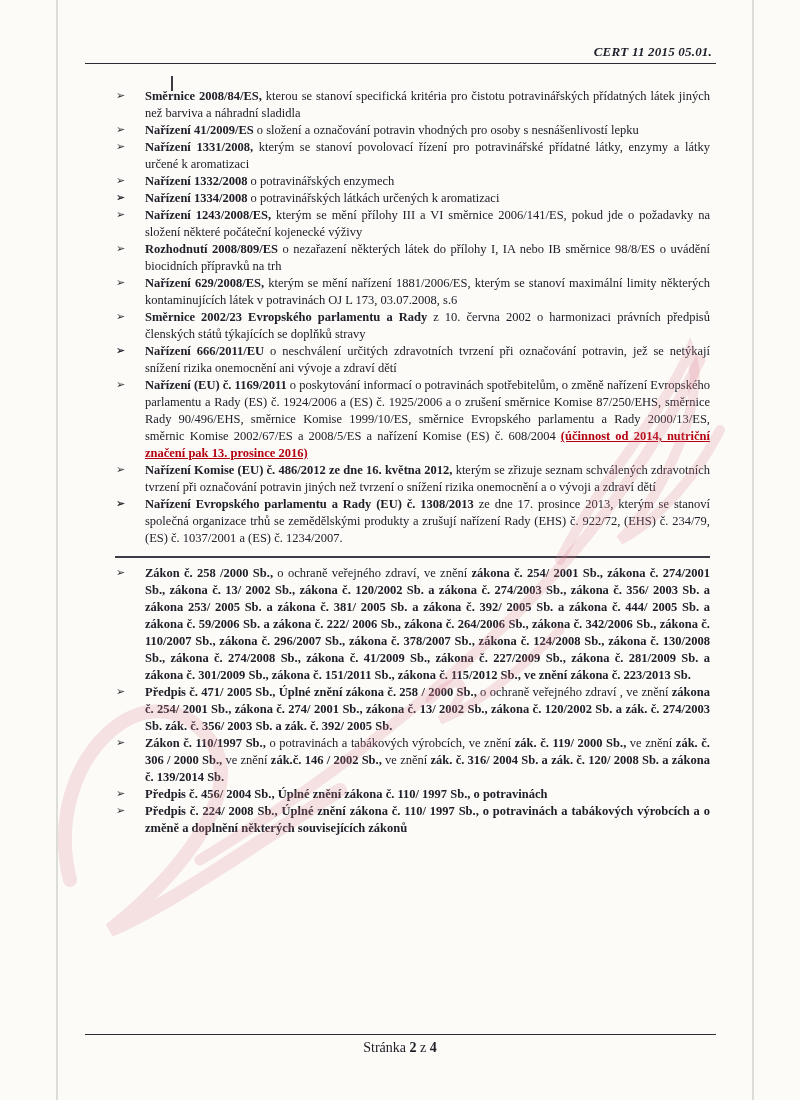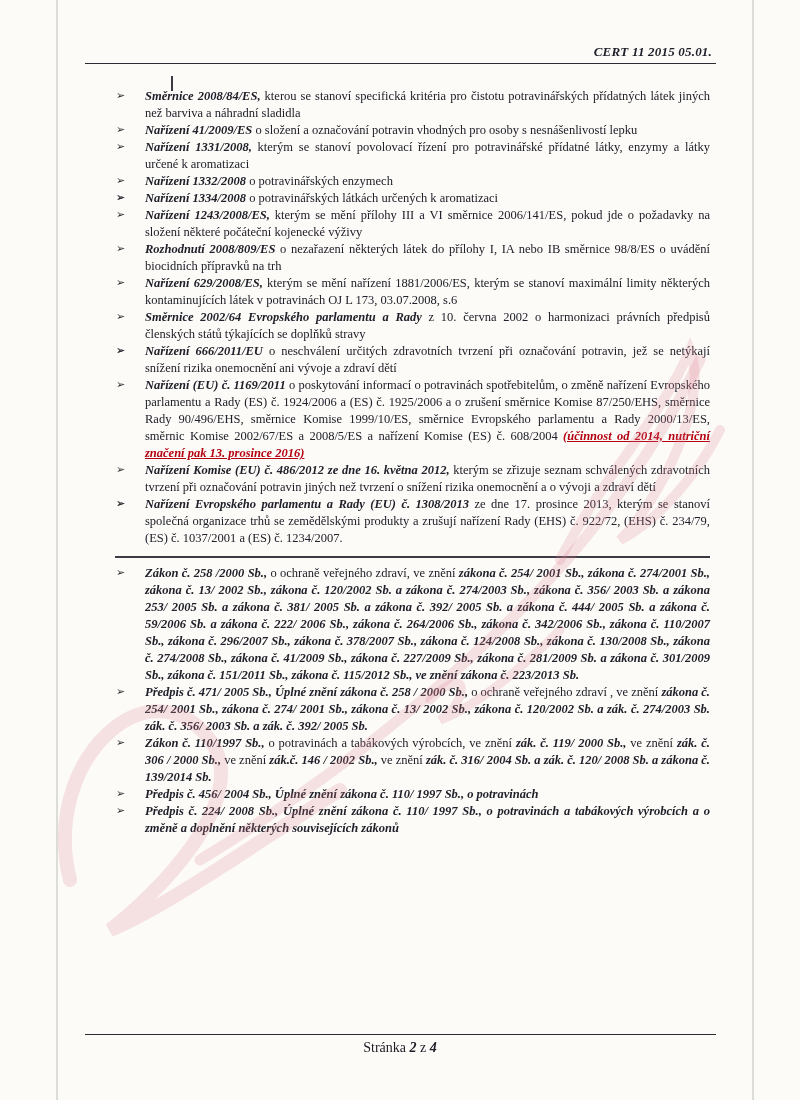--- a/index.html
+++ b/index.html
@@ -23,21 +23,21 @@
   
   .content{position:absolute;left:115px;right:90px;top:88px;z-index:2;}
   .doc-item{
     position:relative;padding-left:30px;
     text-align:justify;font-size:12.5px;line-height:1.36;
   }
   .bullet{
     position:absolute;left:1px;top:1px;font-size:11px;color:#2a2a32;
     font-family:"DejaVu Sans", sans-serif;
   }
-  .b{font-weight:bold;font-style:italic;}
+  .b{font-weight:bold;}
   .red{color:#b40010;}
   .u{text-decoration:underline;}
   .section-divider{
     border:none;border-top:2px solid #3c3c44;
     margin:9px 0 7px 0;
   }
   
   .footer-rule{position:absolute;left:85px;right:84px;top:1034px;border-top:1.5px solid #2c2c34;}
   .page-footer{
     position:absolute;left:0;right:0;top:1040px;text-align:center;
@@ -62,21 +62,21 @@
     <div>
         <div class="doc-item"><span class="bullet">➢</span><span><span class="b">Směrnice 2008/84/ES,</span><span> kterou se stanoví specifická kritéria pro čistotu potravinářských přídatných látek jiných než barviva a náhradní sladidla</span></span></div>
         <div class="doc-item"><span class="bullet">➢</span><span><span class="b">Nařízení 41/2009/ES</span><span> o složení a označování potravin vhodných pro osoby s nesnášenlivostí lepku</span></span></div>
         <div class="doc-item"><span class="bullet">➢</span><span><span class="b">Nařízení 1331/2008,</span><span> kterým se stanoví povolovací řízení pro potravinářské přídatné látky, enzymy a látky určené k aromatizaci</span></span></div>
         <div class="doc-item"><span class="bullet">➢</span><span><span class="b">Nařízení 1332/2008</span><span> o potravinářských enzymech</span></span></div>
         <div class="doc-item"><span class="bullet">➢</span></div>
         <div class="doc-item"><span class="bullet">➢</span><span><span class="b">Nařízení 1334/2008</span><span> o potravinářských látkách určených k aromatizaci</span></span></div>
         <div class="doc-item"><span class="bullet">➢</span><span><span class="b">Nařízení 1243/2008/ES,</span><span> kterým se mění přílohy III a VI směrnice 2006/141/ES, pokud jde o požadavky na složení některé počáteční kojenecké výživy</span></span></div>
         <div class="doc-item"><span class="bullet">➢</span><span><span class="b">Rozhodnutí 2008/809/ES</span><span> o nezařazení některých látek do přílohy I, IA nebo IB směrnice 98/8/ES o uvádění biocidních přípravků na trh</span></span></div>
         <div class="doc-item"><span class="bullet">➢</span><span><span class="b">Nařízení 629/2008/ES,</span><span> kterým se mění nařízení 1881/2006/ES, kterým se stanoví maximální limity některých kontaminujících látek v potravinách  OJ L 173, 03.07.2008, s.6</span></span></div>
-        <div class="doc-item"><span class="bullet">➢</span><span><span class="b">Směrnice 2002/64 Evropského parlamentu a Rady</span><span> z 10. června 2002 o harmonizaci právních předpisů členských států týkajících se doplňků stravy</span></span></div>
+        <div class="doc-item"><span class="bullet">➢</span><span><span class="b">Směrnice 2002/23 Evropského parlamentu a Rady</span><span> z 10. června 2002 o harmonizaci právních předpisů členských států týkajících se doplňků stravy</span></span></div>
         <div class="doc-item"><span class="bullet">➢</span></div>
         <div class="doc-item"><span class="bullet">➢</span><span><span class="b">Nařízení 666/2011/EU</span><span> o neschválení určitých zdravotních tvrzení při označování potravin, jež se netýkají snížení rizika onemocnění ani vývoje a zdraví dětí</span></span></div>
         <div class="doc-item"><span class="bullet">➢</span><span><span class="b">Nařízení (EU) č. 1169/2011</span><span>  o poskytování informací o potravinách spotřebitelům, o změně nařízení Evropského parlamentu a Rady (ES) č. 1924/2006 a (ES) č. 1925/2006 a o zrušení směrnice Komise 87/250/EHS, směrnice Rady 90/496/EHS, směrnice Komise 1999/10/ES, směrnice Evropského parlamentu a Rady 2000/13/ES, směrnic Komise 2002/67/ES a 2008/5/ES a nařízení Komise (ES) č. 608/2004 </span><span class="b red u">(účinnost od 2014, nutriční značení pak 13. prosince 2016)</span></span></div>
         <div class="doc-item"><span class="bullet">➢</span><span><span class="b">Nařízení Komise (EU) č. 486/2012  ze dne 16. května 2012,</span><span> kterým se zřizuje seznam schválených zdravotních tvrzení při označování potravin jiných než tvrzení o snížení rizika onemocnění a o vývoji a zdraví dětí</span></span></div>
         <div class="doc-item"><span class="bullet">➢</span></div>
         <div class="doc-item"><span class="bullet">➢</span><span><span class="b">Nařízení Evropského parlamentu a Rady (EU) č. 1308/2013</span><span> ze dne 17. prosince 2013, kterým se stanoví společná organizace trhů se zemědělskými produkty a zrušují nařízení Rady (EHS) č. 922/72, (EHS) č. 234/79, (ES) č. 1037/2001 a (ES) č. 1234/2007.</span></span></div>
       </div>
     <hr class="section-divider">
     <div>
         <div class="doc-item"><span class="bullet">➢</span><span><span class="b">Zákon č. 258 /2000 Sb.,</span><span> o ochraně veřejného zdraví, ve znění </span><span class="b">zákona č. 254/ 2001 Sb., zákona č. 274/2001 Sb., zákona č. 13/ 2002 Sb., zákona č. 120/2002 Sb. a zákona č. 274/2003 Sb., zákona č. 356/ 2003 Sb. a zákona 253/ 2005 Sb. a zákona č. 381/ 2005 Sb. a zákona č. 392/ 2005 Sb. a zákona č. 444/ 2005 Sb. a zákona č. 59/2006 Sb. a zákona č. 222/ 2006 Sb., zákona č. 264/2006 Sb., zákona č. 342/2006 Sb., zákona č. 110/2007 Sb., zákona č. 296/2007 Sb., zákona č. 378/2007 Sb., zákona č. 124/2008 Sb., zákona č. 130/2008 Sb., zákona č. 274/2008 Sb., zákona č. 41/2009 Sb., zákona č. 227/2009 Sb., zákona č. 281/2009 Sb. a zákona č. 301/2009 Sb., zákona č. 151/2011 Sb., zákona č. 115/2012 Sb., ve znění zákona č. 223/2013 Sb.</span></span></div>

